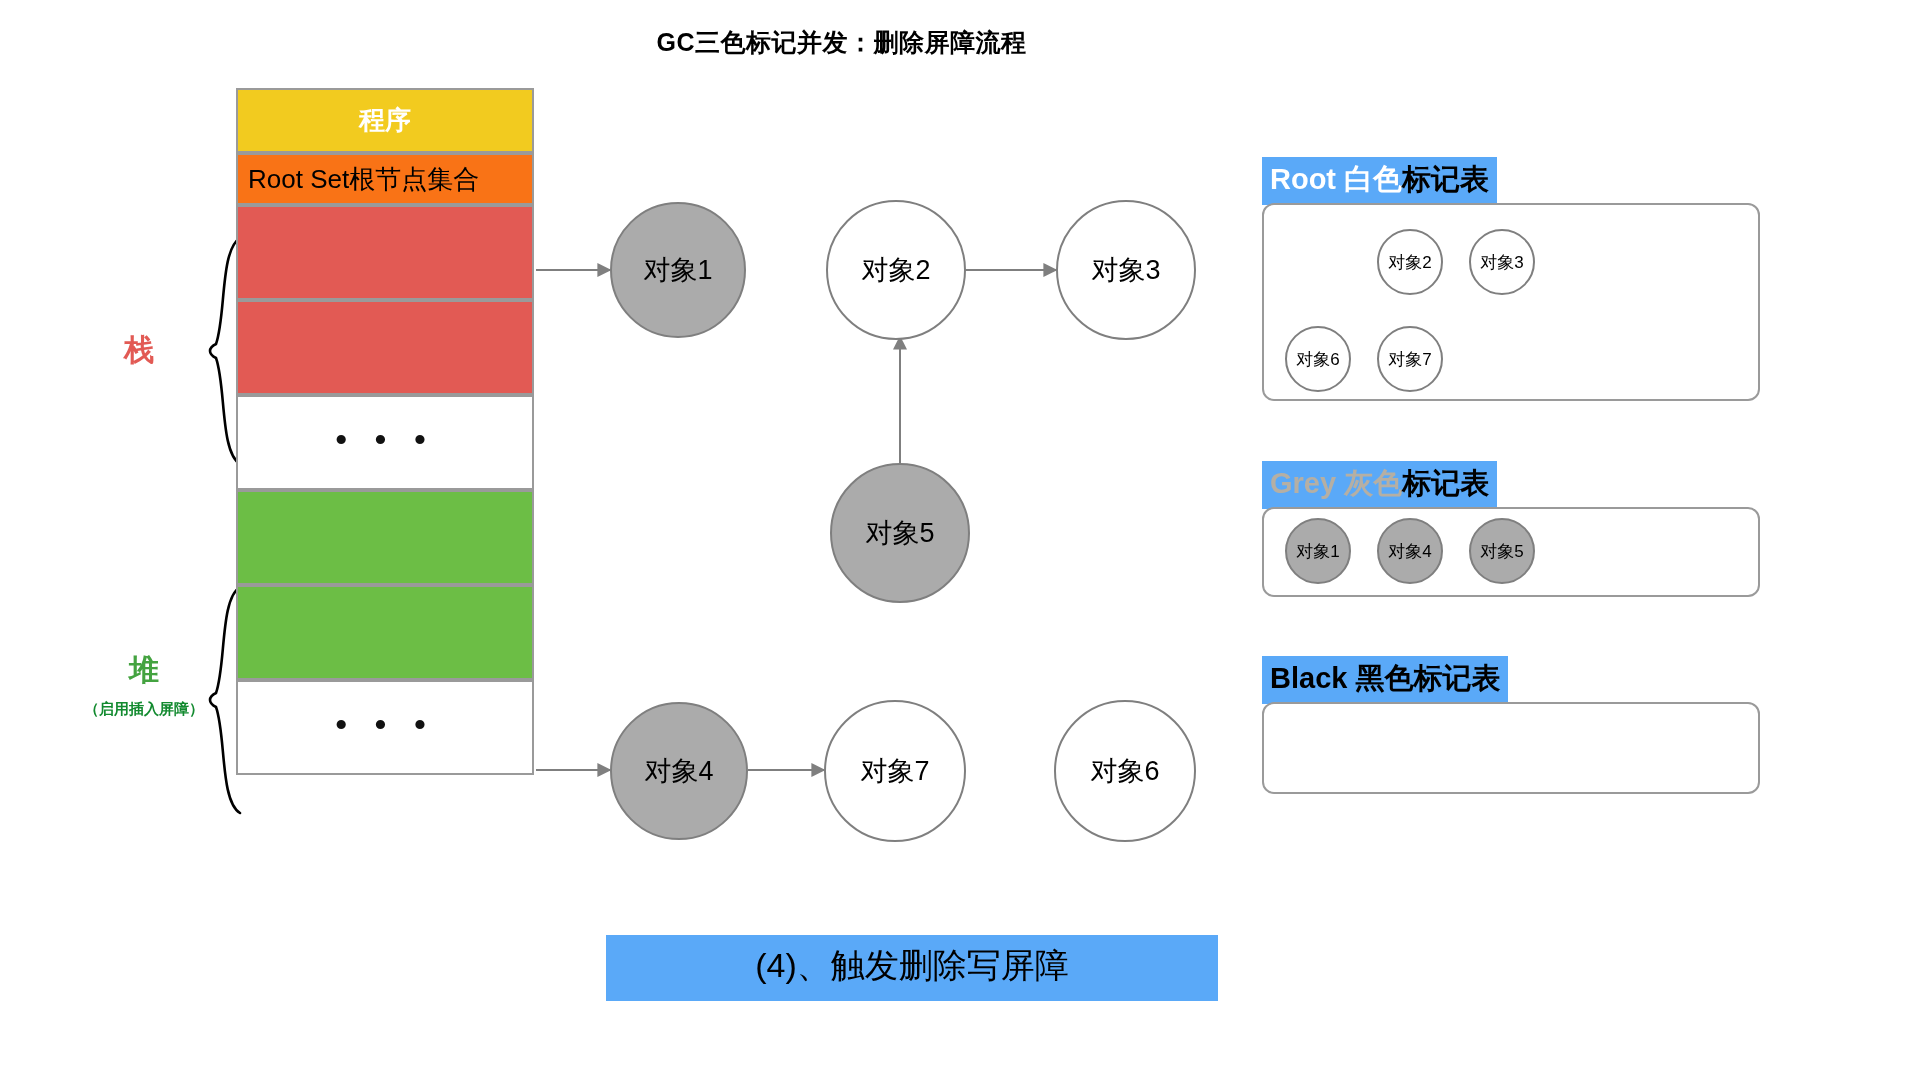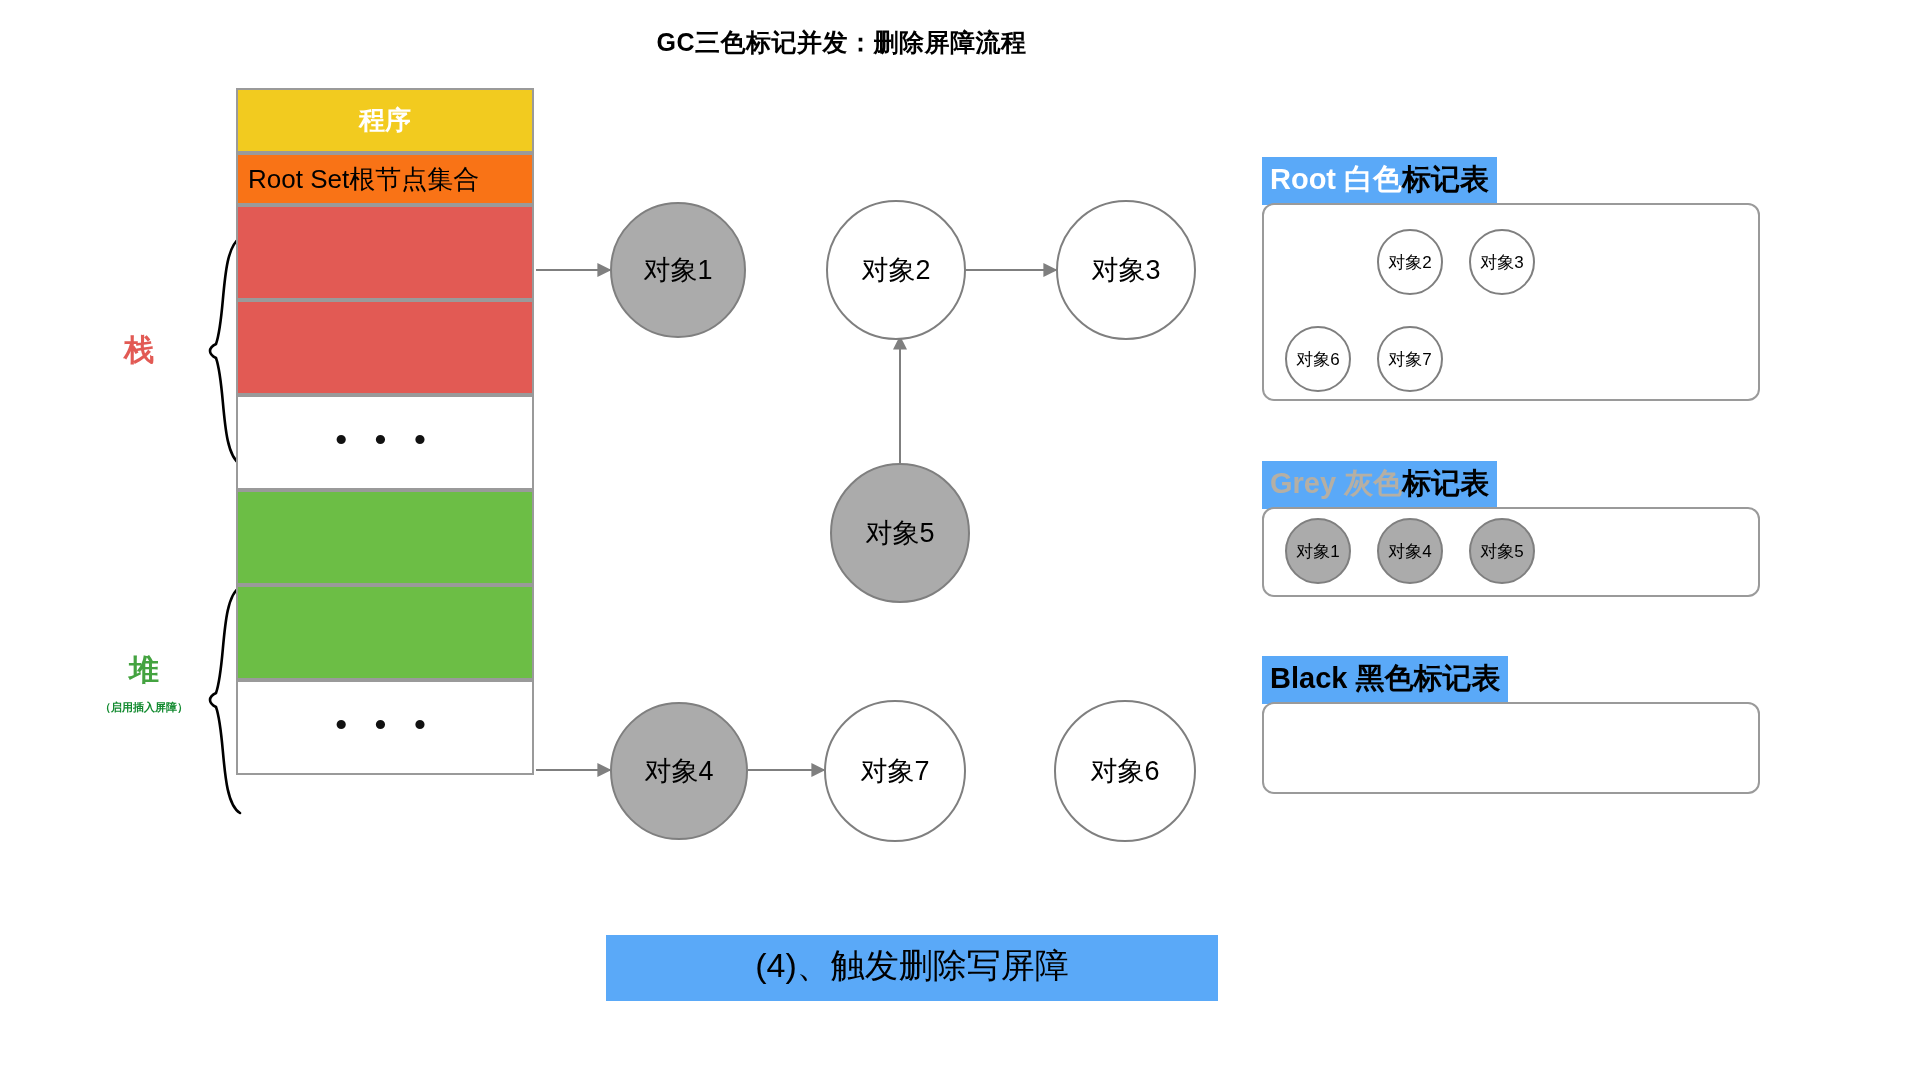--- a/index.html
+++ b/index.html
@@ -29,21 +29,21 @@
   .mem-box.white{height:95px;background:#ffffff;}
   .mem-box.green{height:95px;background:#6CBE45;}
   .dots{letter-spacing:9px;font-size:34px;color:#111;line-height:0;padding-bottom:8px;}
 
   
   .brace{position:absolute;}
   .brace svg{display:block;}
   .side-label{position:absolute;text-align:center;font-weight:bold;}
   #stack-label{left:84px;top:330px;width:110px;font-size:30px;color:#E25A54;}
   #heap-label{left:54px;top:650px;width:180px;font-size:30px;color:#44A340;}
-  #heap-sublabel{left:34px;top:700px;width:220px;font-size:11px;color:#128A2F;font-weight:bold;}
+  #heap-sublabel{left:34px;top:700px;width:220px;font-size:15px;color:#128A2F;font-weight:bold;}
 
   
   .node{
     position:absolute;border-radius:50%;
     border:2px solid #7f7f7f;background:#ffffff;
     display:flex;align-items:center;justify-content:center;
     font-size:27px;color:#000;box-sizing:border-box;
   }
   .node.grey{background:#ABABAB;}
 

